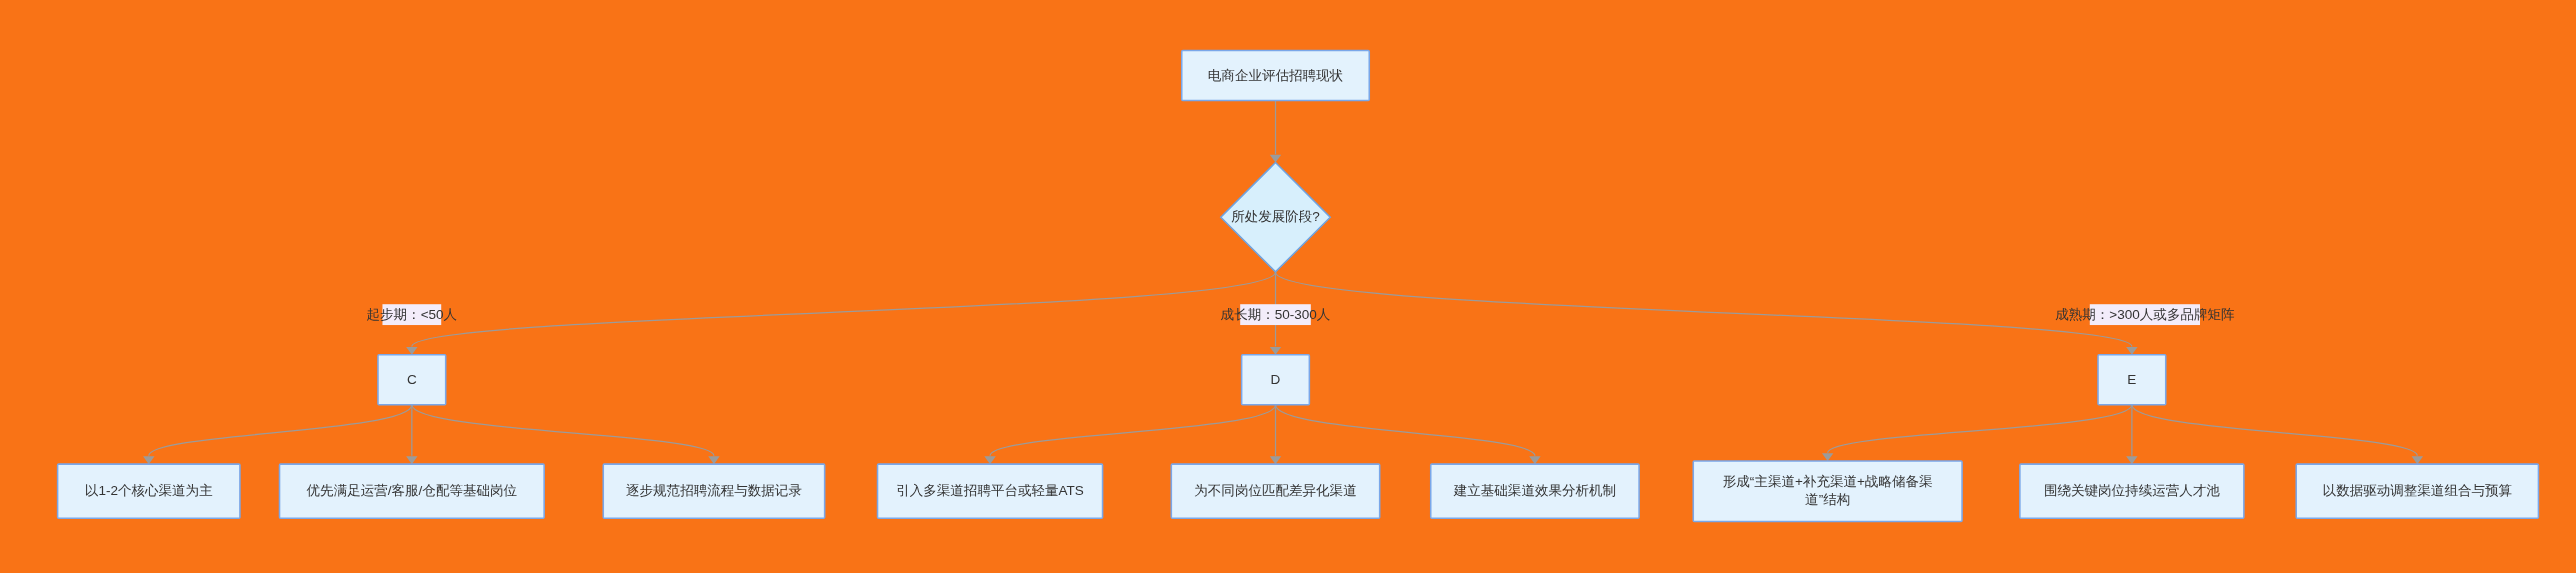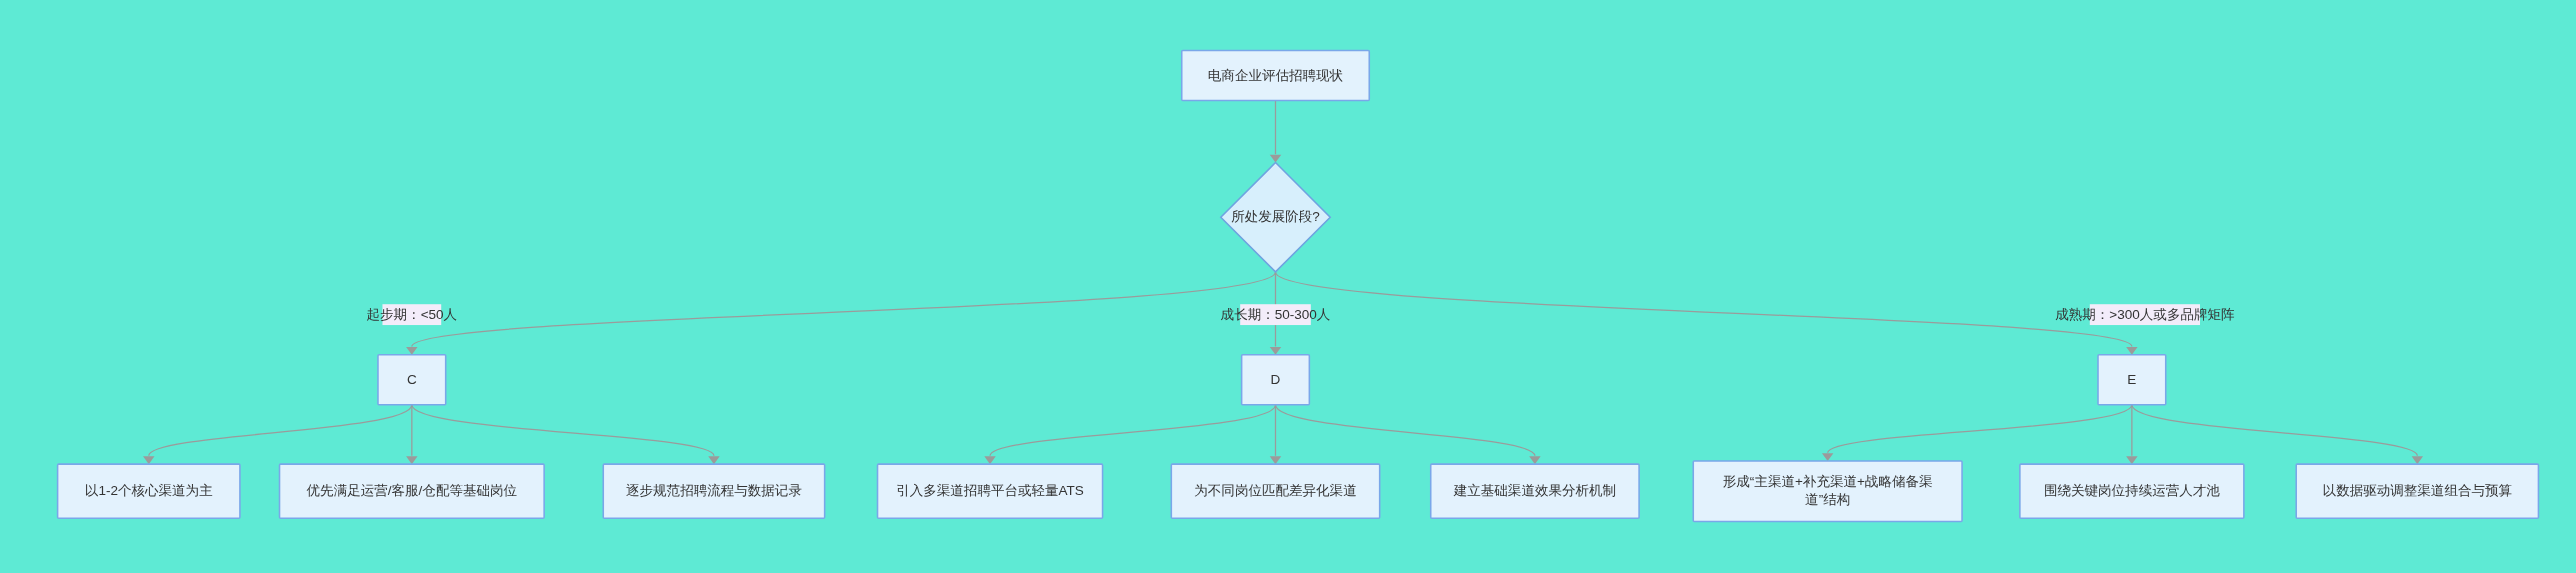--- a/index.html
+++ b/index.html
@@ -11,21 +11,21 @@
   body {
     width: 2576px;
     height: 573px;
     font-family: "Liberation Sans", "DejaVu Sans", sans-serif;
     overflow: hidden;
   }
   #flowchart-root {
     position: relative;
     width: 2576px;
     height: 573px;
-    background: #5eead4;
+    background: #f97316;
   }
   svg#diagram {
     display: block;
     width: 2576px;
     height: 573px;
   }
   .node-rect {
     fill: #e3f2fd;
     stroke: #7aa7e9;
     stroke-width: 3px;

